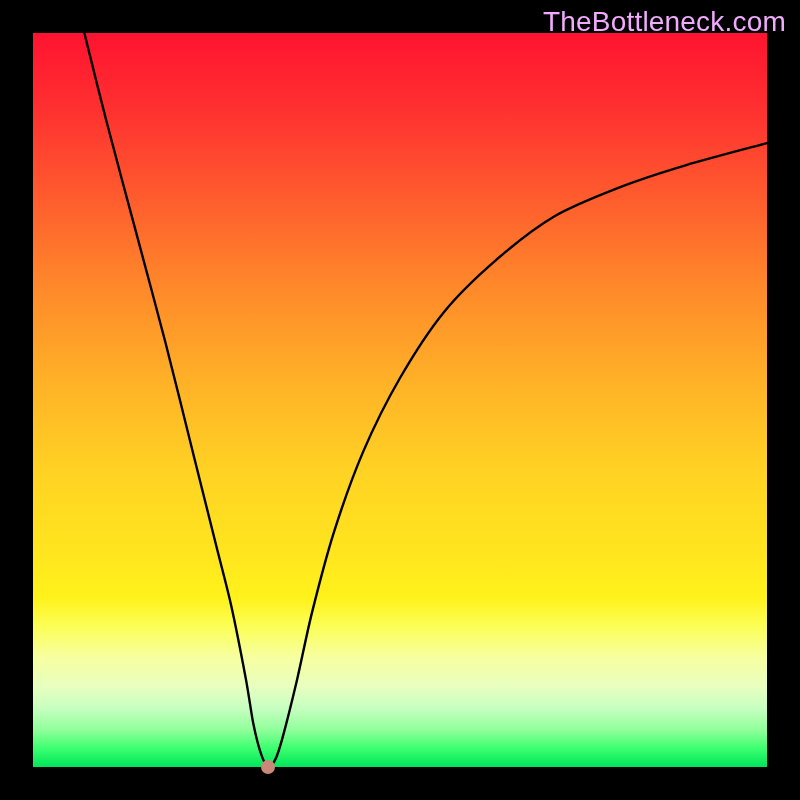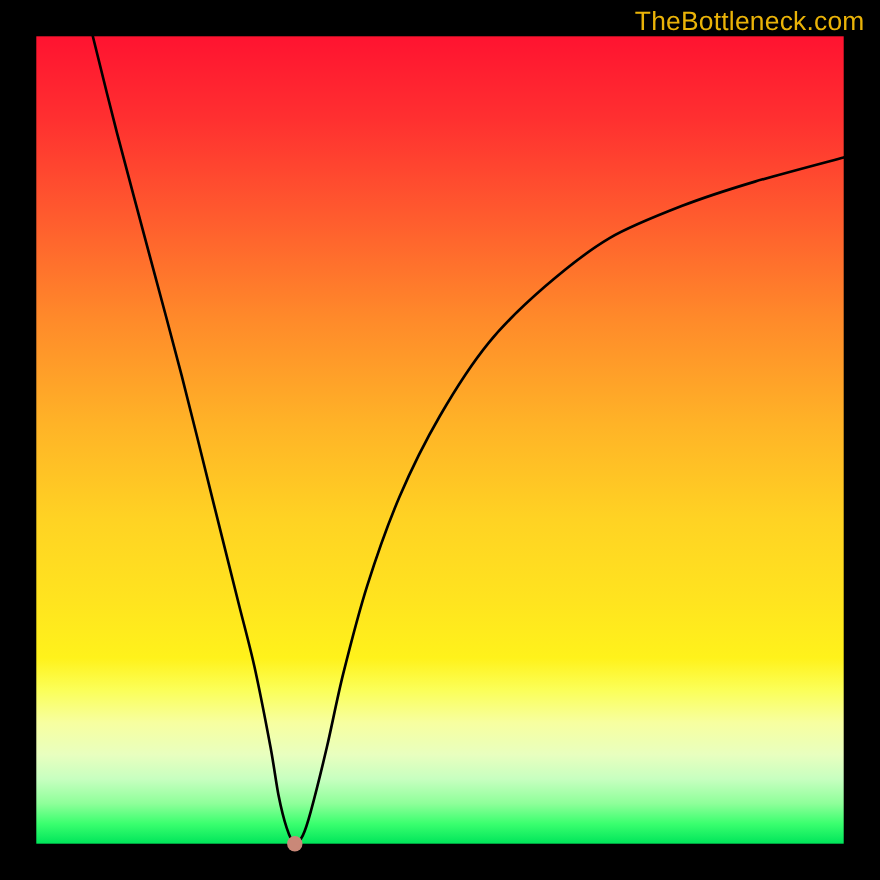--- a/index.html
+++ b/index.html
@@ -43,22 +43,22 @@
         #c7ffc0 92%,
         #8fff9a 95%,
         #3bff6f 97.5%,
         #00e55a 100%
       );
   }
   .watermark {
     position: absolute;
     top: 6px;
     right: 14px;
-    color: #eab308;
-    font-size: 24px;
+    color: #f0abfc;
+    font-size: 28px;
     font-weight: 400;
     letter-spacing: 0.2px;
   }
   svg.curve {
     position: absolute;
     left: 0;
     top: 0;
     width: 734px;
     height: 734px;
     overflow: visible;

